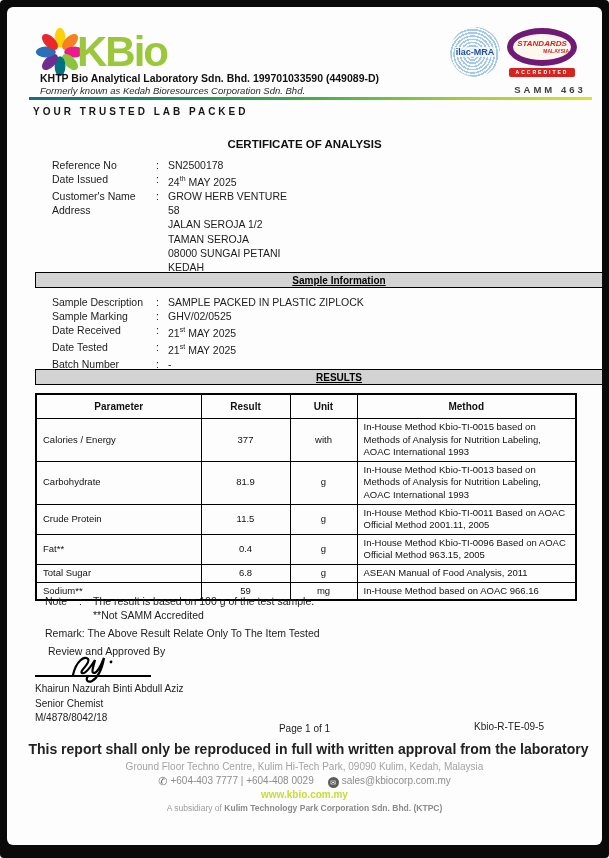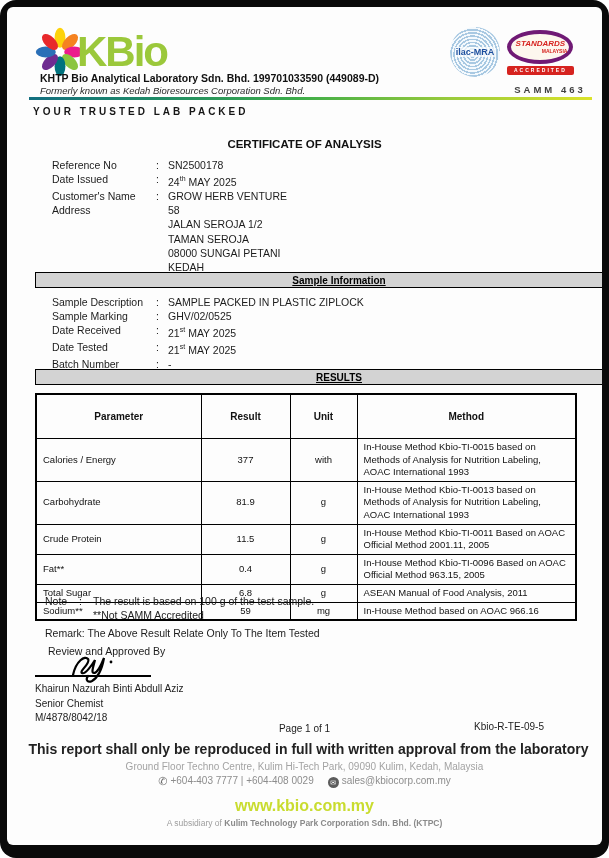--- a/index.html
+++ b/index.html
@@ -1,18 +1,18 @@
 <!DOCTYPE html>
 <html><head>
 <meta charset="utf-8">
 <style>
   html,body { margin:0; padding:0; background:#fff; }
   .frame {
     width:609px; height:858px; box-sizing:border-box;
-    background:#0a0a0a; border-radius:16px;
+    background:#0a0a0a; border-radius:4px;
     padding:7px 7px 13px 7px;
     font-family:"Liberation Sans", sans-serif;
   }
   .sheet {
     position:relative; width:595px; height:838px;
     background:#fdfdfd; border-radius:6px; overflow:hidden;
     color:#1c1c1c;
   }
   
   .logo-row { position:absolute; left:28px; top:20px; display:flex; align-items:center; }
@@ -23,21 +23,21 @@
     background:linear-gradient(90deg,#136f80 0%,#1f8a67 22%,#3dad49 48%,#9acb3c 75%,#dbe32a 100%); }
   .tagline { position:absolute; left:26px; top:99px; font-size:10px; font-weight:bold; letter-spacing:3px; color:#161616; }
   
   .badges { position:absolute; left:443px; top:20px; width:145px; }
   .badge-row { display:flex; align-items:center; gap:7px; }
   .ilac-badge { width:50px; height:50px; border-radius:50%; flex:0 0 auto;
     background:repeating-radial-gradient(circle at 45% 55%, #f4f9fd 0 1.6px, #a9c9e2 1.6px 3.2px);
     display:flex; align-items:center; justify-content:center; }
   .ilac-text { font-size:9px; font-weight:bold; color:#1d4f9e; background:rgba(255,255,255,0.72); padding:0 1px; letter-spacing:0; }
   .standards-badge { display:flex; flex-direction:column; align-items:center; }
-  .standards-oval { width:58px; height:26px; border:4px solid #701a75; border-radius:50%;
+  .standards-oval { width:58px; height:26px; border:6px solid #701a75; border-radius:50%;
     background:#fdf7ee; display:flex; flex-direction:column; align-items:center; justify-content:center; }
   .standards-text { font-size:8px; font-weight:bold; font-style:italic; color:#d6231f; line-height:8px; }
   .malaysia-text { font-size:5px; font-weight:bold; color:#d6231f; line-height:6px; align-self:flex-end; margin-right:2px; }
   .accredited-band { margin-top:2px; background:#d6231f; color:#fff; font-size:5px; font-weight:bold;
     letter-spacing:2px; padding:1.5px 7px; border-radius:2px; }
   .samm { margin-top:7px; text-align:center; width:100%; padding-left:55px; box-sizing:border-box;
     font-size:9.5px; font-weight:bold; letter-spacing:3px; color:#3f3f3f; }
   
   .doc-title { position:absolute; left:0; top:131px; width:100%; text-align:center;
     font-size:11.5px; font-weight:bold; color:#111; }
@@ -54,41 +54,41 @@
     font-size:10px; font-weight:bold; padding:1.5px 0; color:#000; }
   .bar .u { text-decoration:underline; }
   .bar-sample { top:265px; }
   .bar-results { top:362px; }
   .kv-sample { top:288px; }
   
   .results-table { position:absolute; left:28px; top:386px; width:540px;
     border-collapse:collapse; table-layout:fixed; font-size:9.5px; color:#111;
     border:2px solid #000; }
   .results-table th, .results-table td { border:1px solid #000; }
-  .results-table th { font-weight:bold; text-align:center; padding:16px 2px; font-size:10px; }
+  .results-table th { font-weight:bold; text-align:center; padding:6px 2px; font-size:10px; }
   .results-table td { padding:2px 6px; line-height:12.6px; vertical-align:middle; }
   .results-table td.ctr { text-align:center; }
   col.c1 { width:165px; } col.c2 { width:89px; } col.c3 { width:67px; } col.c4 { width:219px; }
   
   .note-block { position:absolute; left:38px; top:588px; font-size:10.5px; line-height:13.5px; display:flex; }
   .note-block .nl { width:34px; }
   .note-block .nc { width:14px; }
   .remark { position:absolute; left:38px; top:620px; font-size:10.5px; }
   .review { position:absolute; left:41px; top:638px; font-size:10.5px; }
   .sig-svg { position:absolute; left:62px; top:646px; }
   .sig-line { position:absolute; left:28px; top:668px; width:116px; border-bottom:2.5px solid #000; }
   .approver { position:absolute; left:28px; top:675px; font-size:10px; line-height:14.5px; }
   .pageline { position:absolute; left:0; top:716px; width:100%; text-align:center; font-size:10px; }
   .doc-code { position:absolute; right:58px; top:714px; font-size:10px; }
   
   .footer { position:absolute; left:0; top:734px; width:100%; text-align:center; }
   .f-notice { font-size:14px; font-weight:bold; color:#222;padding-left:8px; }
   .f-addr { margin-top:4px; font-size:10px; color:#a3a3a3; }
   .f-contact { margin-top:2px; font-size:10px; color:#8d8d8d; }
-  .f-web { margin-top:10px; font-size:16px; font-weight:bold; color:#c9dc2f; }
+  .f-web { margin-top:2px; font-size:10px; font-weight:bold; color:#c9dc2f; }
   .f-sub { margin-top:3px; font-size:8.5px; color:#9d9d9d; }
   .f-sub b { color:#8a8a8a; }
   .phone-icon { display:inline-block; transform:translateY(1px); font-size:11px; color:#6b6b6b; margin-right:3px; }
   .email-icon { display:inline-block; width:11px; height:11px; border-radius:50%; background:#5c5c5c;
     color:#fff; font-size:7px; line-height:11px; text-align:center; margin:0 3px 0 14px; transform:translateY(1px); }
 </style>
 </head>
 <body>
 
 <div class="frame">

